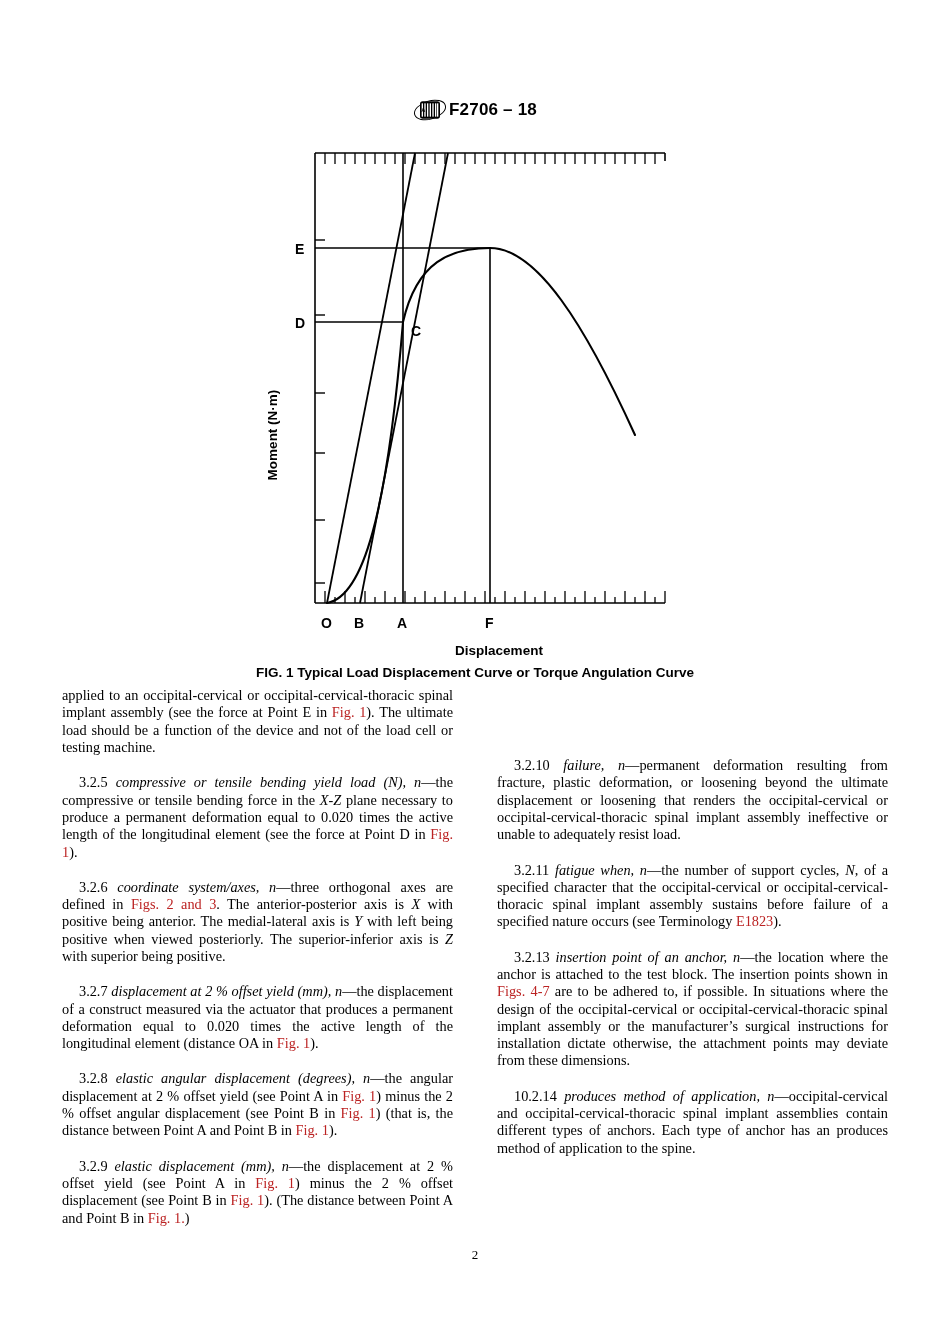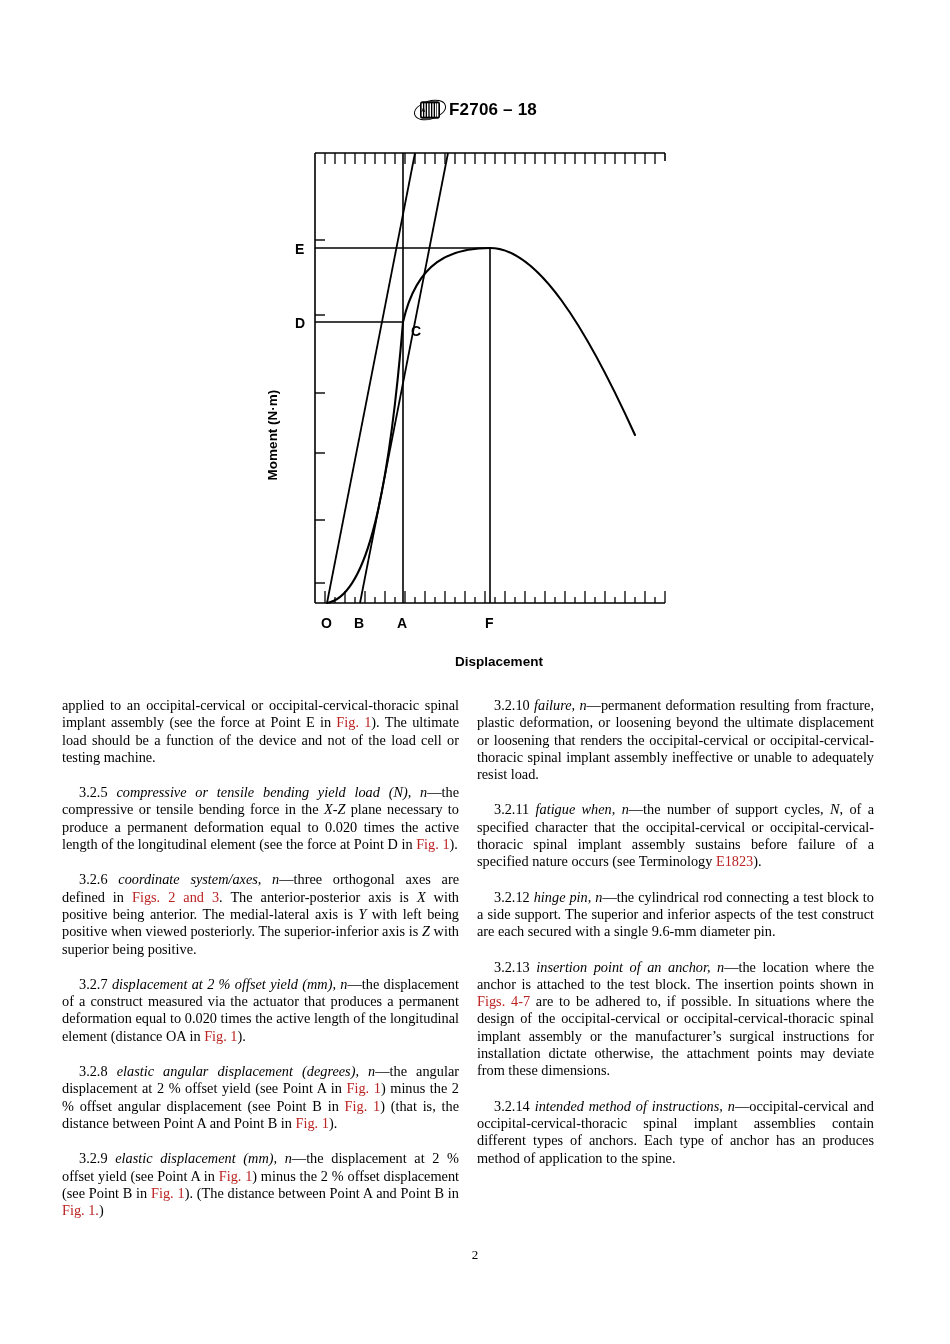--- a/index.html
+++ b/index.html
@@ -23,34 +23,34 @@
     font-family:"Liberation Sans", sans-serif;
     font-weight:bold; font-size:17px; letter-spacing:0.2px;
   }
 
   
   .figure { position:absolute; top:135px; left:0; width:950px; }
   .figure-svg { display:block; margin:0 auto; }
   .axis-title {
     font-family:"Liberation Sans", sans-serif;
     font-weight:bold; font-size:13.5px; text-align:center;
-    margin-top:14px;
+    margin-top:3px;
     padding-left:48px;
   }
   .fig-caption {
     font-family:"Liberation Sans", sans-serif;
     font-weight:bold; font-size:13.5px; text-align:center;
     margin-top:7px;
   }
 
   
   .columns {
     position:absolute; top:697px; left:62px;
     width:826px; height:520px;
-    display:flex; gap:18px;
+    display:flex; gap:44px;align-items:center;
   }
   .col { width:397px; }
   .col p {
     margin:0 0 0 0;
     font-size:14.3px;
     line-height:17.3px;
     text-align:justify;
     text-indent:17px;
     hyphens:none;
   }
@@ -210,35 +210,35 @@
         <text x="66" y="493">O</text>
         <text x="99" y="493">B</text>
         <text x="142" y="493">A</text>
         <text x="230" y="493">F</text>
       </g>
 
       <text x="22" y="300" font-family="Liberation Sans, sans-serif" font-size="13.5" font-weight="bold" transform="rotate(-90 22 300)" text-anchor="middle">Moment (N·m)</text>
     </svg>
 
     <div class="axis-title">Displacement</div>
+    <div class="fig-caption">FIG. 1 Typical Load Displacement Curve or Torque Angulation Curve</div>
   </div>
 
   <div class="columns">
     <div class="col" id="left-col">
         <p class="noindent"><span>applied to an occipital-cervical or occipital-cervical-thoracic spinal implant assembly (see the force at Point E in </span><span class="ref">Fig. 1</span><span>). The ultimate load should be a function of the device and not of the load cell or testing machine.</span></p>
         <p><span>3.2.5 </span><span class="it">compressive or tensile bending yield load (N), n</span><span>—the compressive or tensile bending force in the </span><span class="vr">X-Z</span><span> plane necessary to produce a permanent deformation equal to 0.020 times the active length of the longitudinal element (see the force at Point D in </span><span class="ref">Fig. 1</span><span>).</span></p>
         <p><span>3.2.6 </span><span class="it">coordinate system/axes, n</span><span>—three orthogonal axes are defined in </span><span class="ref">Figs. 2 and 3</span><span>. The anterior-posterior axis is </span><span class="vr">X</span><span> with positive being anterior. The medial-lateral axis is </span><span class="vr">Y</span><span> with left being positive when viewed posteriorly. The superior-inferior axis is </span><span class="vr">Z</span><span> with superior being positive.</span></p>
         <p><span>3.2.7 </span><span class="it">displacement at 2 % offset yield (mm), n</span><span>—the displacement of a construct measured via the actuator that produces a permanent deformation equal to 0.020 times the active length of the longitudinal element (distance OA in </span><span class="ref">Fig. 1</span><span>).</span></p>
         <p><span>3.2.8 </span><span class="it">elastic angular displacement (degrees), n</span><span>—the angular displacement at 2 % offset yield (see Point A in </span><span class="ref">Fig. 1</span><span>) minus the 2 % offset angular displacement (see Point B in </span><span class="ref">Fig. 1</span><span>) (that is, the distance between Point A and Point B in </span><span class="ref">Fig. 1</span><span>).</span></p>
         <p><span>3.2.9 </span><span class="it">elastic displacement (mm), n</span><span>—the displacement at 2 % offset yield (see Point A in </span><span class="ref">Fig. 1</span><span>) minus the 2 % offset displacement (see Point B in </span><span class="ref">Fig. 1</span><span>). (The distance between Point A and Point B in </span><span class="ref">Fig. 1.</span><span>)</span></p>
       </div>
     <div class="col" id="right-col">
         <p><span>3.2.10 </span><span class="it">failure, n</span><span>—permanent deformation resulting from fracture, plastic deformation, or loosening beyond the ultimate displacement or loosening that renders the occipital-cervical or occipital-cervical-thoracic spinal implant assembly ineffective or unable to adequately resist load.</span></p>
         <p><span>3.2.11 </span><span class="it">fatigue when, n</span><span>—the number of support cycles, </span><span class="vr">N</span><span>, of a specified character that the occipital-cervical or occipital-cervical-thoracic spinal implant assembly sustains before failure of a specified nature occurs (see Terminology </span><span class="ref">E1823</span><span>).</span></p>
-        <p><span>3.2.12 </span><span class="it">hinge pin, n</span><span>—the cylindrical rod connecting a test block to a side support. The superior and inferior aspects of the test construct are each secured with a single 9.6-mm diameter pin.</span></p>
         <p><span>3.2.13 </span><span class="it">insertion point of an anchor, n</span><span>—the location where the anchor is attached to the test block. The insertion points shown in </span><span class="ref">Figs. 4-7</span><span> are to be adhered to, if possible. In situations where the design of the occipital-cervical or occipital-cervical-thoracic spinal implant assembly or the manufacturer’s surgical instructions for installation dictate otherwise, the attachment points may deviate from these dimensions.</span></p>
-        <p><span>3.2.14 </span><span class="it">intended method of instructions, n</span><span>—occipital-cervical and occipital-cervical-thoracic spinal implant assemblies contain different types of anchors. Each type of anchor has an produces method of application to the spine.</span></p>
+        <p><span>10.2.14 </span><span class="it">produces method of application, n</span><span>—occipital-cervical and occipital-cervical-thoracic spinal implant assemblies contain different types of anchors. Each type of anchor has an produces method of application to the spine.</span></p>
       </div>
   </div>
 
   <div class="page-number">2</div>
 
 </div>
 
 </body></html>

